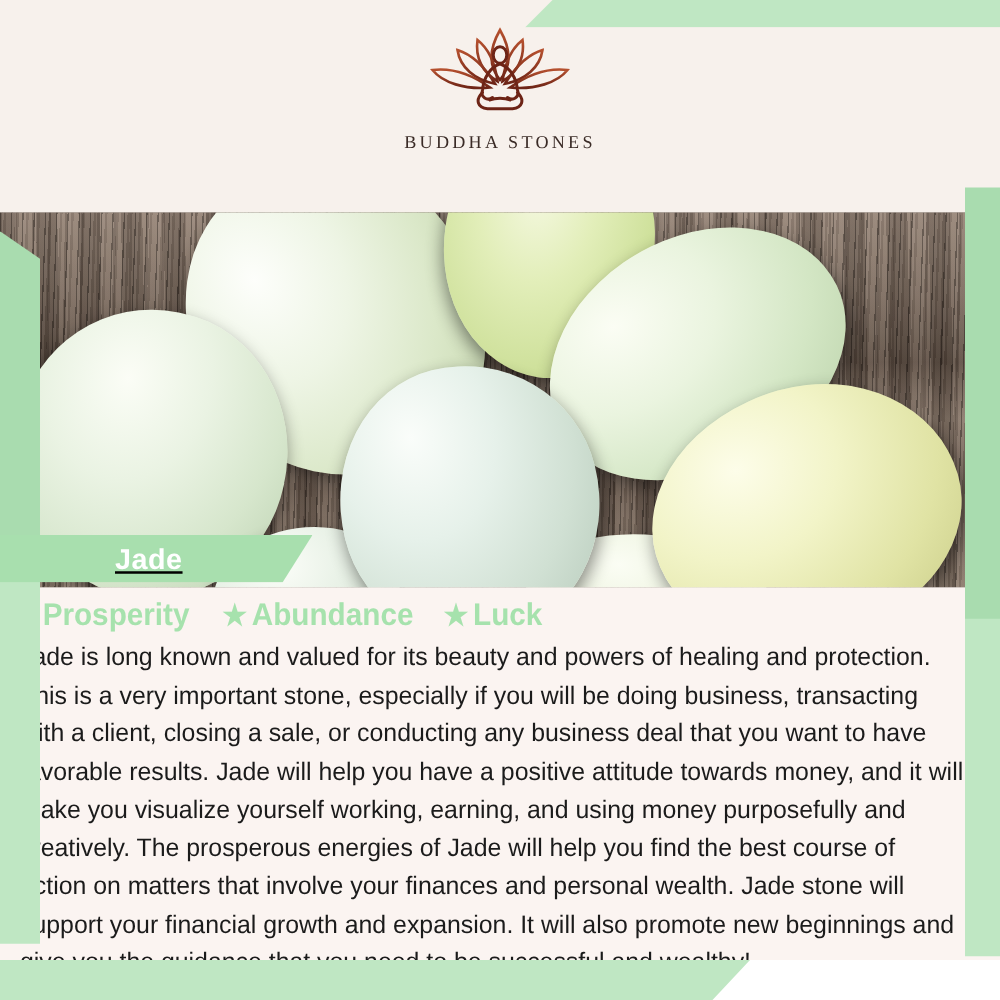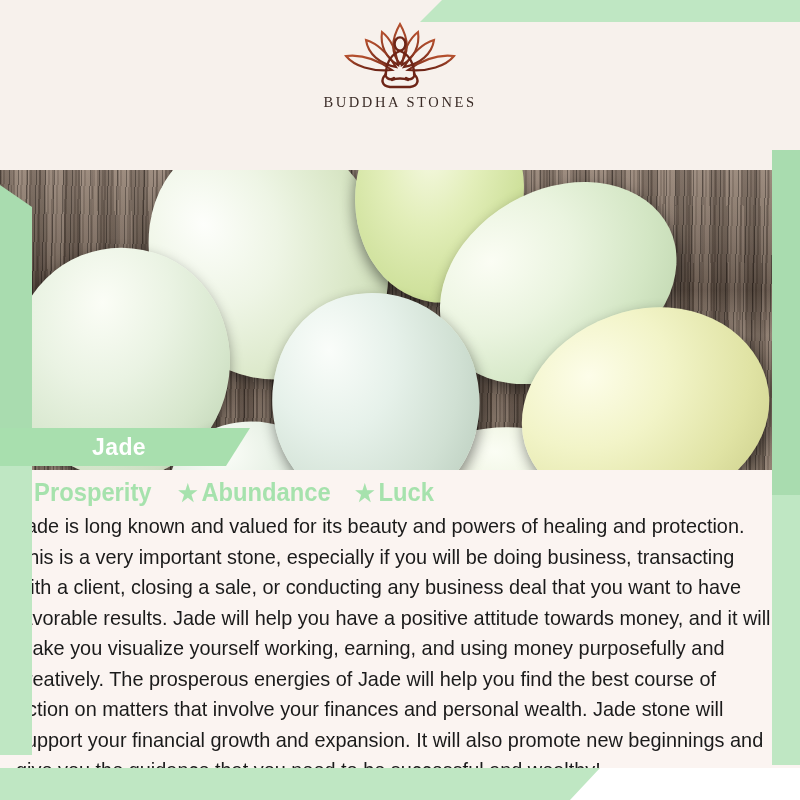--- a/index.html
+++ b/index.html
@@ -102,21 +102,21 @@
     width: 800px;
     text-align: center;
     z-index: 7;
   }
   .logo-mark {
     display: block;
     margin: 0 auto;
   }
   .logo-text {
     display: block;
-    margin-top: 4px;
+    margin-top: 16px;
     font-family: "Liberation Serif", serif;
     font-size: 14.5px;
     letter-spacing: 2.6px;
     color: #3a2b26;
     font-weight: 400;
   }
 
   
   .title-bar {
     position: absolute;
@@ -235,20 +235,21 @@
     position: absolute;
     left: 0;
     top: 428px;
     width: 250px;
     height: 38px;
     background: #a8dfae;
     clip-path: polygon(0 0, 100% 0, calc(100% - 24px) 100%, 0 100%);
     z-index: 8;
     display: flex;
     align-items: center;
+    text-decoration: underline;
   }
   .jade-text {
     margin-left: 92px;
     color: #ffffff;
     font-size: 23px;
     font-weight: bold;
     letter-spacing: 0.4px;
   }
 
   

